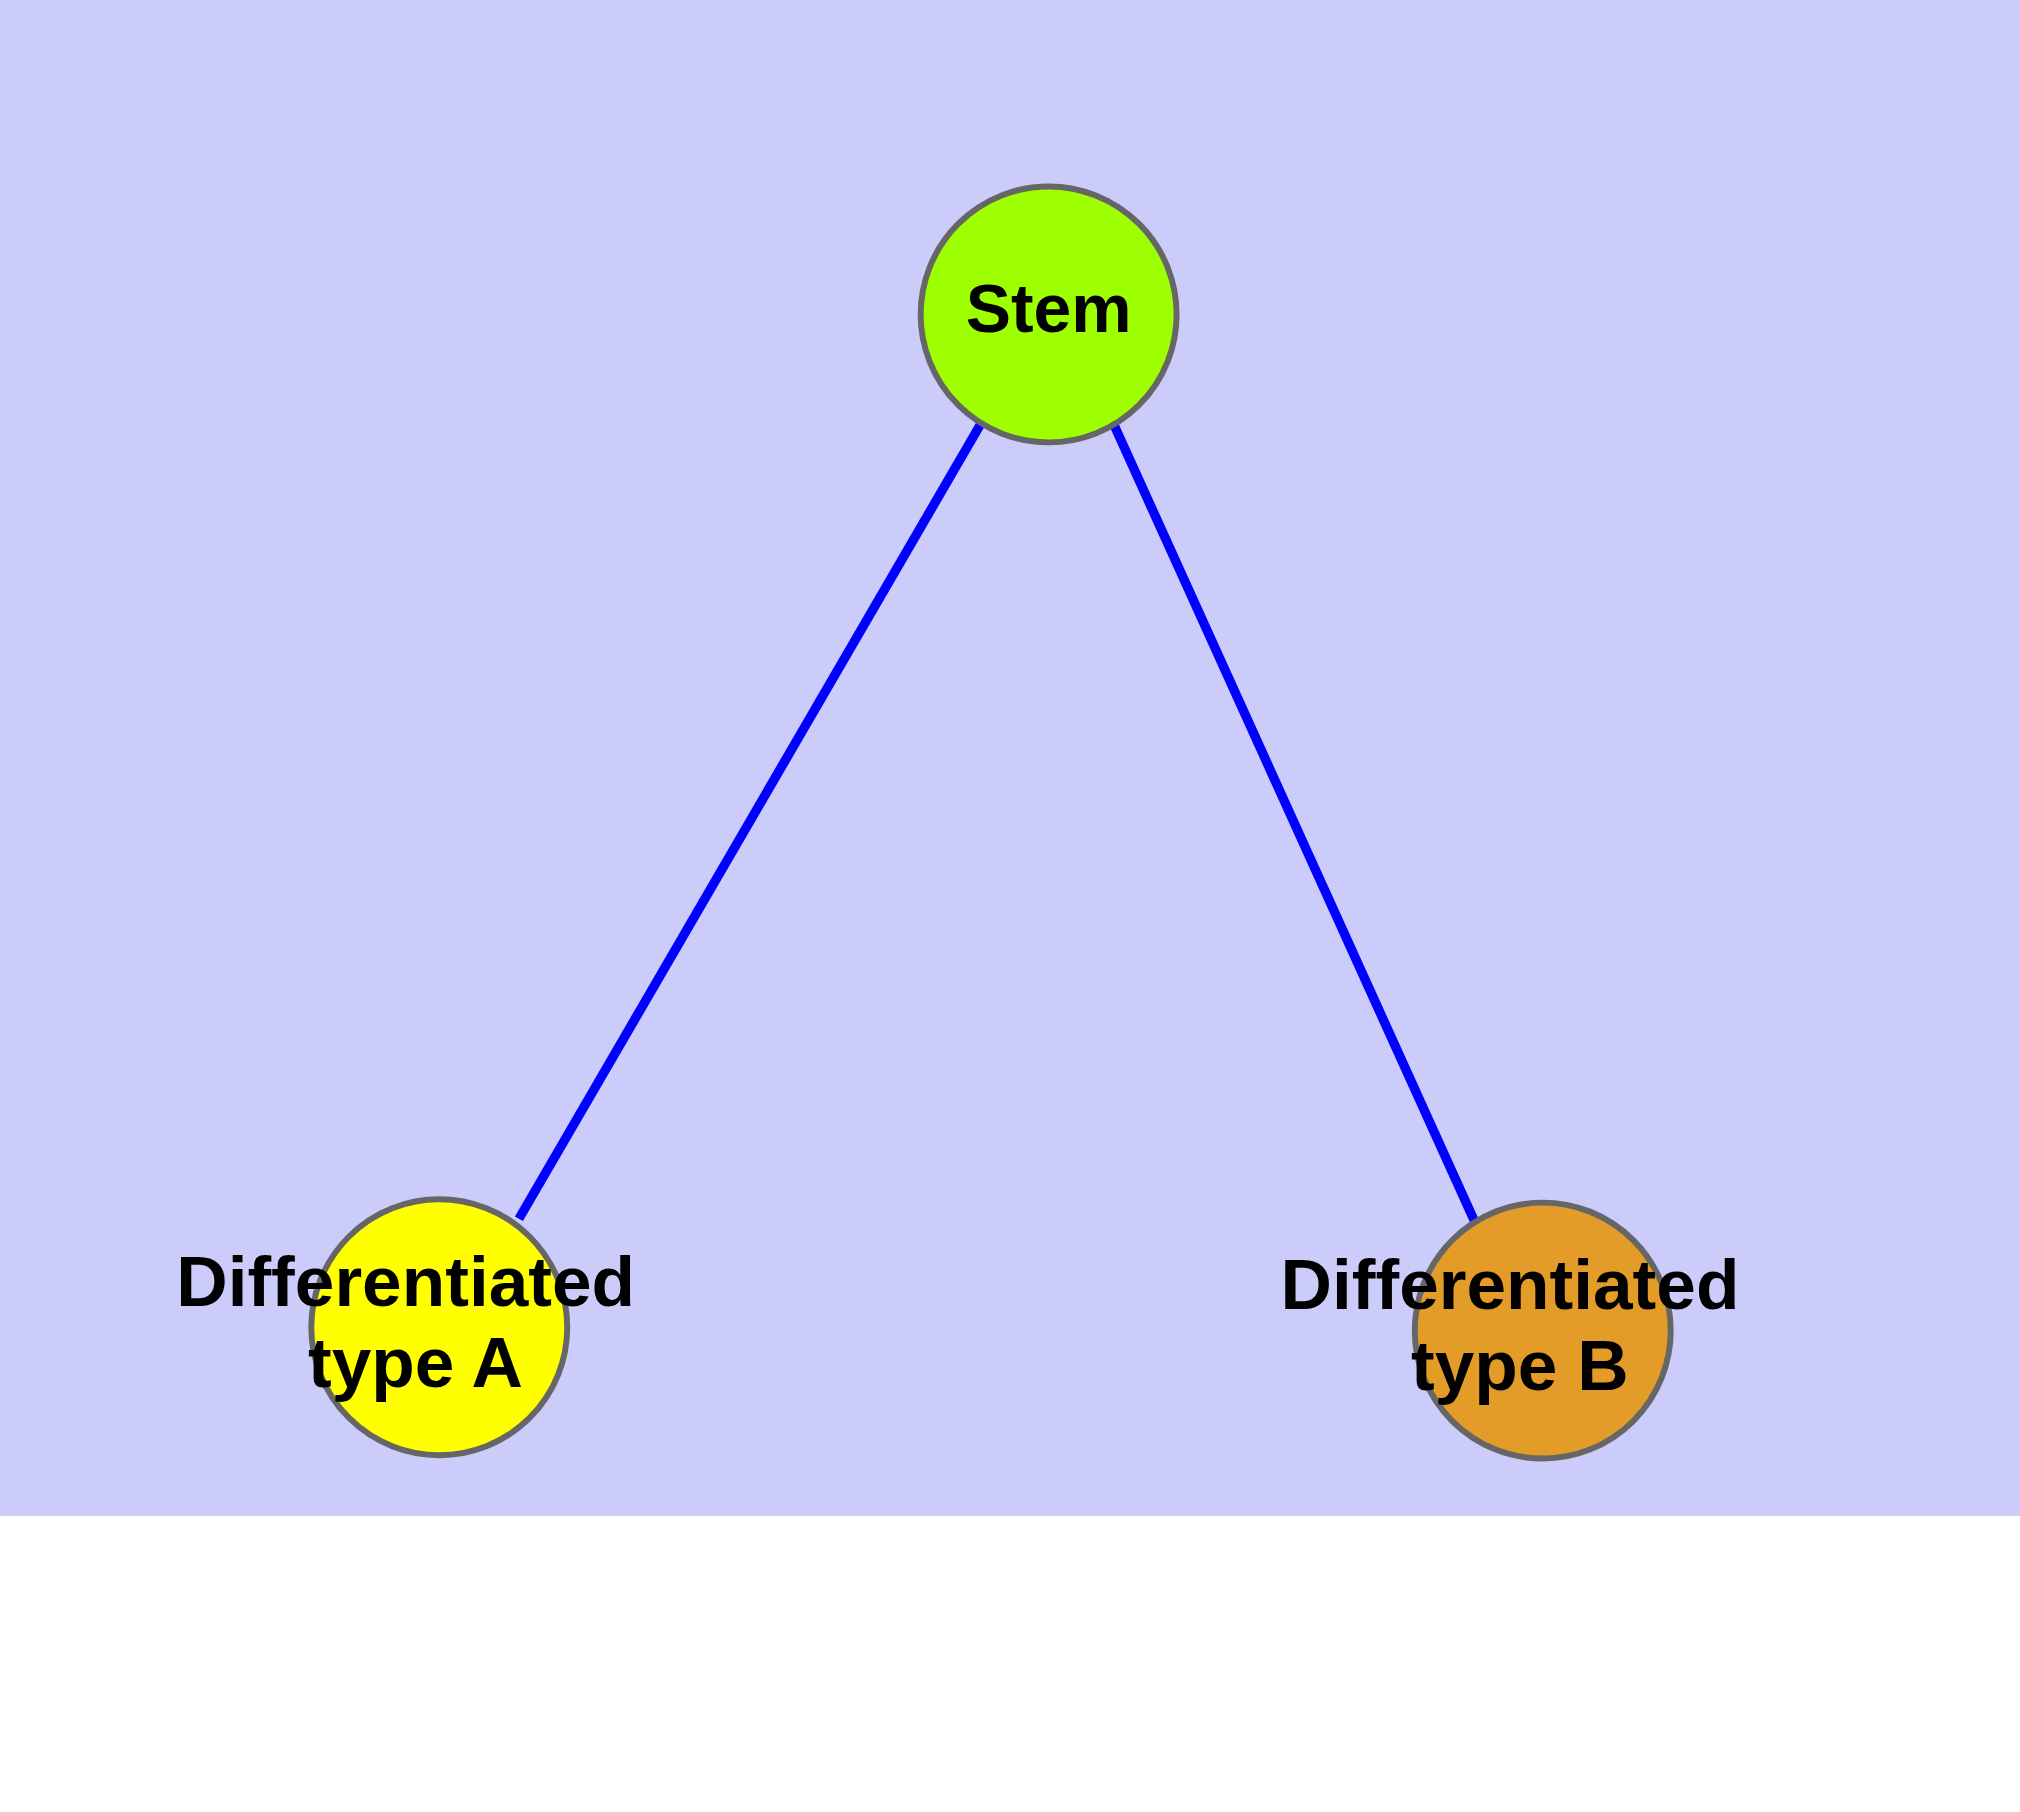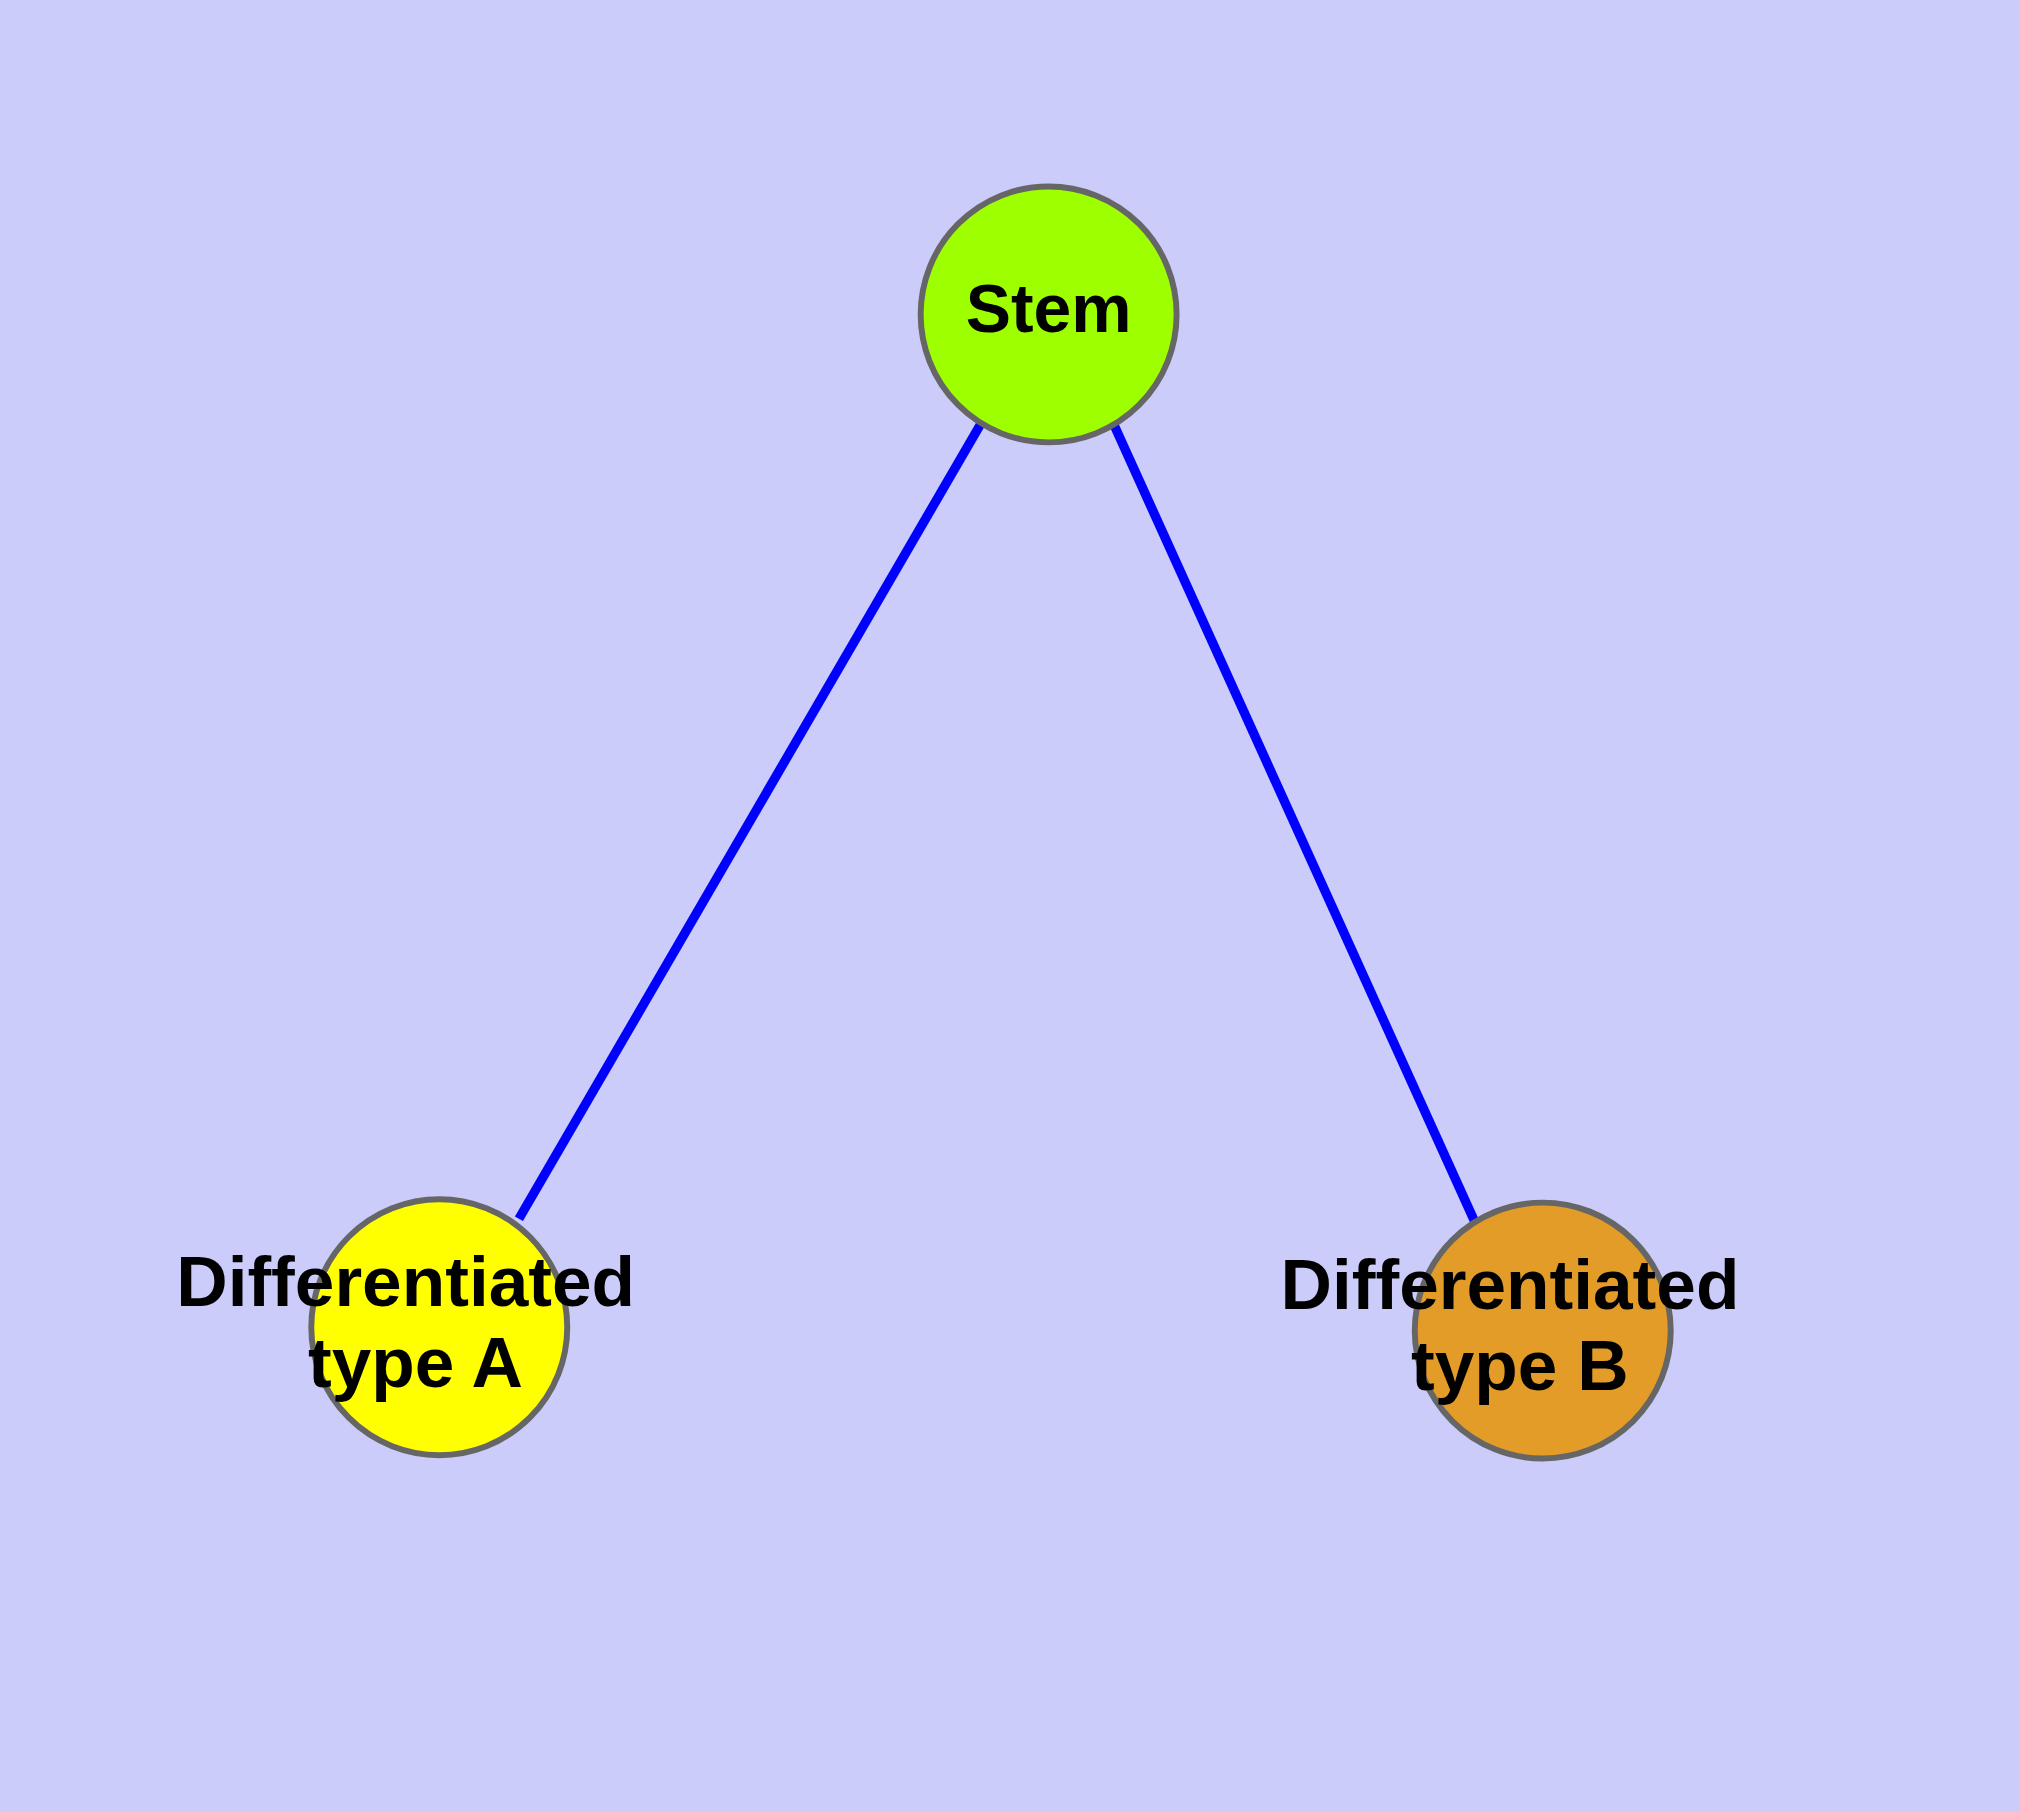--- a/index.html
+++ b/index.html
@@ -3,21 +3,21 @@
 <meta charset="utf-8">
 <style>
   html, body {
     margin: 0;
     padding: 0;
     background: #ffffff;
   }
   #canvas {
     position: relative;
     width: 2021px;
-    height: 1812px;
+    height: 1516px;
     background: #ccccfa;
     overflow: hidden;
     font-family: "Liberation Sans", sans-serif;
   }
   #graph-svg {
     position: absolute;
     top: 0;
     left: 0;
     width: 2021px;
     height: 1812px;

